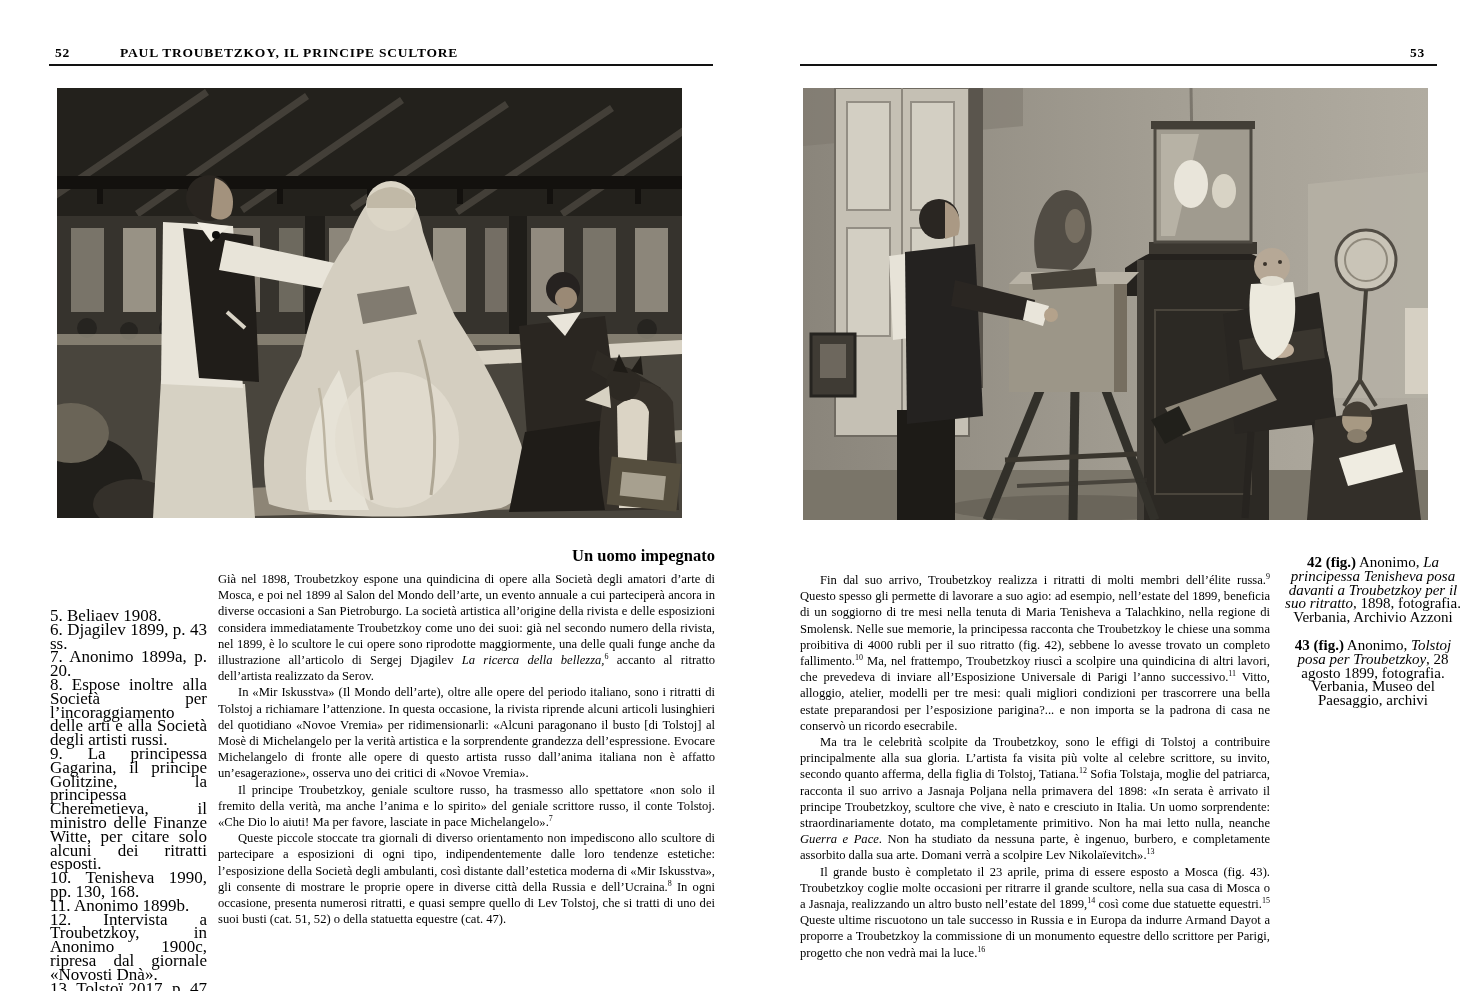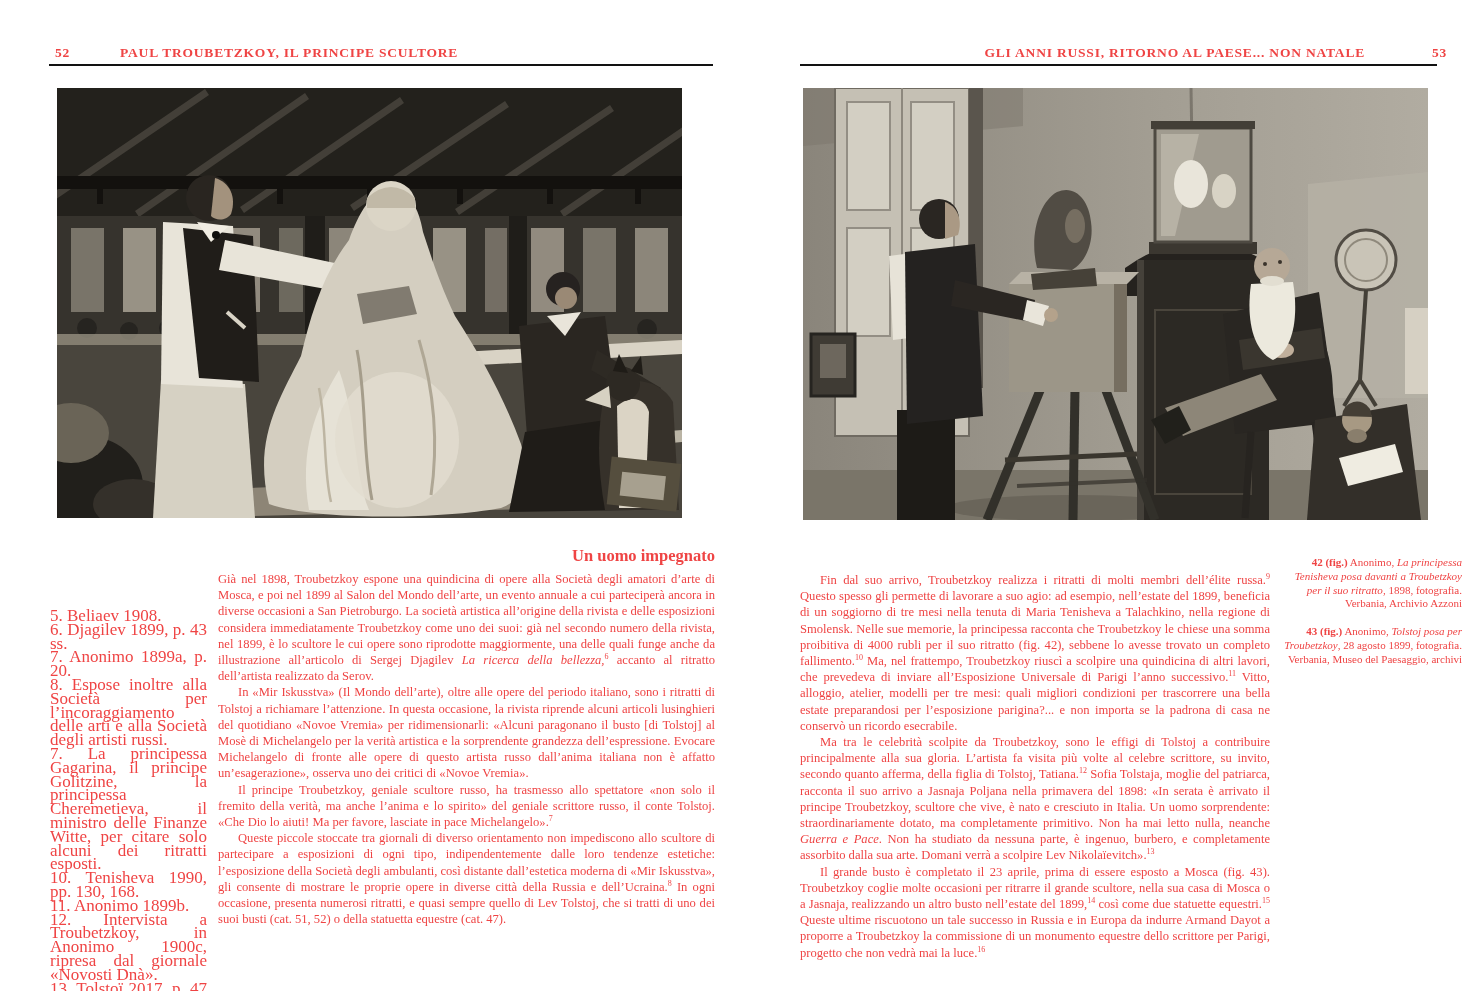--- a/index.html
+++ b/index.html
@@ -1,52 +1,51 @@
 <!DOCTYPE html>
 <html lang="it"><head>
 <meta charset="utf-8">
 <style>
   html,body{margin:0;padding:0;background:#ffffff;}
   .spread{position:relative;width:1483px;height:991px;background:#ffffff;
-          font-family:"Liberation Serif","DejaVu Serif",serif;color:#ef4444;overflow:hidden;}
+          font-family:"Liberation Serif","DejaVu Serif",serif;color:#000000;overflow:hidden;}
   .hdr{position:absolute;top:45px;font-weight:700;font-size:13.5px;letter-spacing:0.8px;white-space:nowrap;}
   .pgnum{font-weight:700;font-size:13.5px;}
   .rule{position:absolute;top:64px;height:2px;background:#121212;}
   .rule-left{left:49px;width:664px;}
   .rule-right{left:800px;width:637px;}
   .photo{position:absolute;overflow:hidden;background:#6e6a62;margin:0;}
   .photo-left{left:57px;top:88px;width:625px;height:430px;}
   .photo-right{left:803px;top:88px;width:625px;height:432px;}
   .footnotes{position:absolute;left:50px;top:609px;width:157px;
              font-size:17px;line-height:13.8px;text-align:justify;}
   .fn{margin:0;}
   .main-col{position:absolute;text-align:justify;}
   .main-left{left:218px;top:546px;width:497px;}
   .main-right{left:800px;top:572px;width:470px;}
   .section-heading{font-size:16.5px;font-weight:700;margin:0 0 5px 0;text-align:right;}
   .para{font-size:12.6px;line-height:16.2px;margin:0;}
   .para.indent{text-indent:20px;}
   .captions{position:absolute;left:1284px;top:556px;width:178px;
-            font-size:11px;line-height:13.8px;text-align:right;font-family:Liberation Serif, serif;}
+            font-size:15px;line-height:13.8px;text-align:center;font-family:Liberation Serif, serif;}
   .caption{margin:0 0 14px 0;}
   .it{font-style:italic;}
   .b{font-weight:700;}
   .sup{font-size:8px;vertical-align:super;line-height:0;}
 </style>
 </head>
 <body>
 
 <div class="spread">
 
   <span class="pgnum hdr" style="left:55px">52</span>
   <span class="hdr" style="left:120px">PAUL TROUBETZKOY, IL PRINCIPE SCULTORE</span>
   <div class="rule rule-left"></div>
 
-  <span class="hdr" style="right:118px">GLI ANNI RUSSI, RITORNO AL PAESE... NON NATALE</span>
-  <span class="pgnum hdr" style="right:36px">53</span>
+  <span class="pgnum hdr" style="right:58px">53</span>
   <div class="rule rule-right"></div>
 
   <figure class="photo photo-left">
     <svg viewBox="0 0 625 430" width="625" height="430">
       <defs>
         <linearGradient id="bgL" x1="0" y1="0" x2="0" y2="1">
           <stop offset="0" stop-color="#55514a"></stop>
             <stop offset="1" stop-color="#3b3831"></stop>
         </linearGradient>
       </defs>
@@ -260,21 +259,21 @@
       </g>
     </svg>
   </figure>
 
   <aside class="footnotes">
 
   <p class="fn">5. Beliaev 1908.</p>
       <p class="fn">6. Djagilev 1899, p. 43 ss.</p>
       <p class="fn">7. Anonimo 1899a, p. 20.</p>
       <p class="fn">8. Espose inoltre alla Società per l’incoraggiamento delle arti e alla Società degli artisti russi.</p>
-      <p class="fn">7. La principessa Gagarina, il principe Golitzine, la principessa Cheremetieva, il ministro delle Finanze Witte, per citare solo alcuni dei ritratti esposti.</p>
+      <p class="fn">9. La principessa Gagarina, il principe Golitzine, la principessa Cheremetieva, il ministro delle Finanze Witte, per citare solo alcuni dei ritratti esposti.</p>
       <p class="fn">10. Tenisheva 1990, pp. 130, 168.</p>
       <p class="fn">11. Anonimo 1899b.</p>
       <p class="fn">12. Intervista a Troubetzkoy, in Anonimo 1900c, ripresa dal giornale «Novosti Dnà».</p>
       <p class="fn">13. Tolstoï 2017, p. 47 (in data 14 aprile 1898).</p>
       <p class="fn">14. Anonimo 1899c: «Lo scultore P. Troubetzkoy è tornato da Jasnaja Poljana, dove ha realizzato un busto di Tolstoj».</p>
       <p class="fn">15. Anonimo 1901.</p>
     </aside>
 
   <section class="main-col main-left">
     <h2 class="section-heading">Un uomo impegnato</h2>

